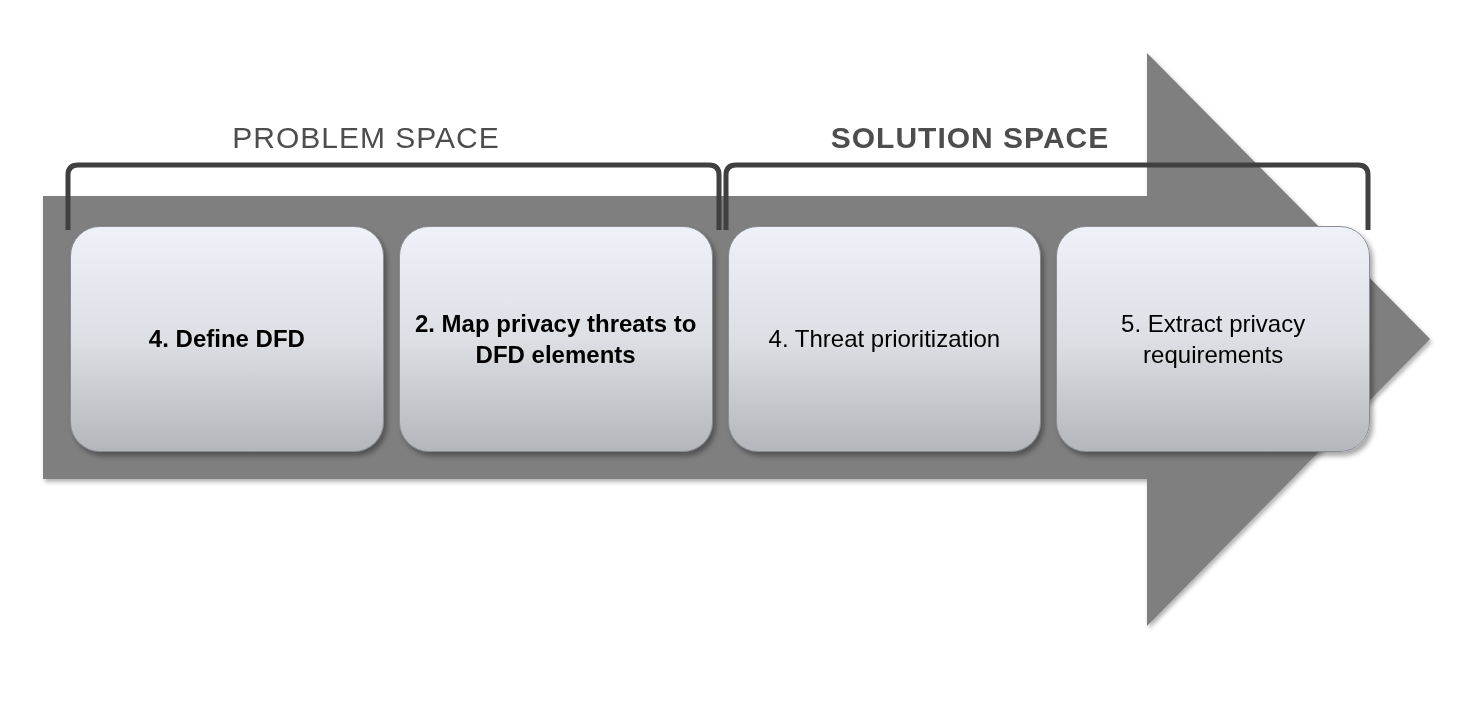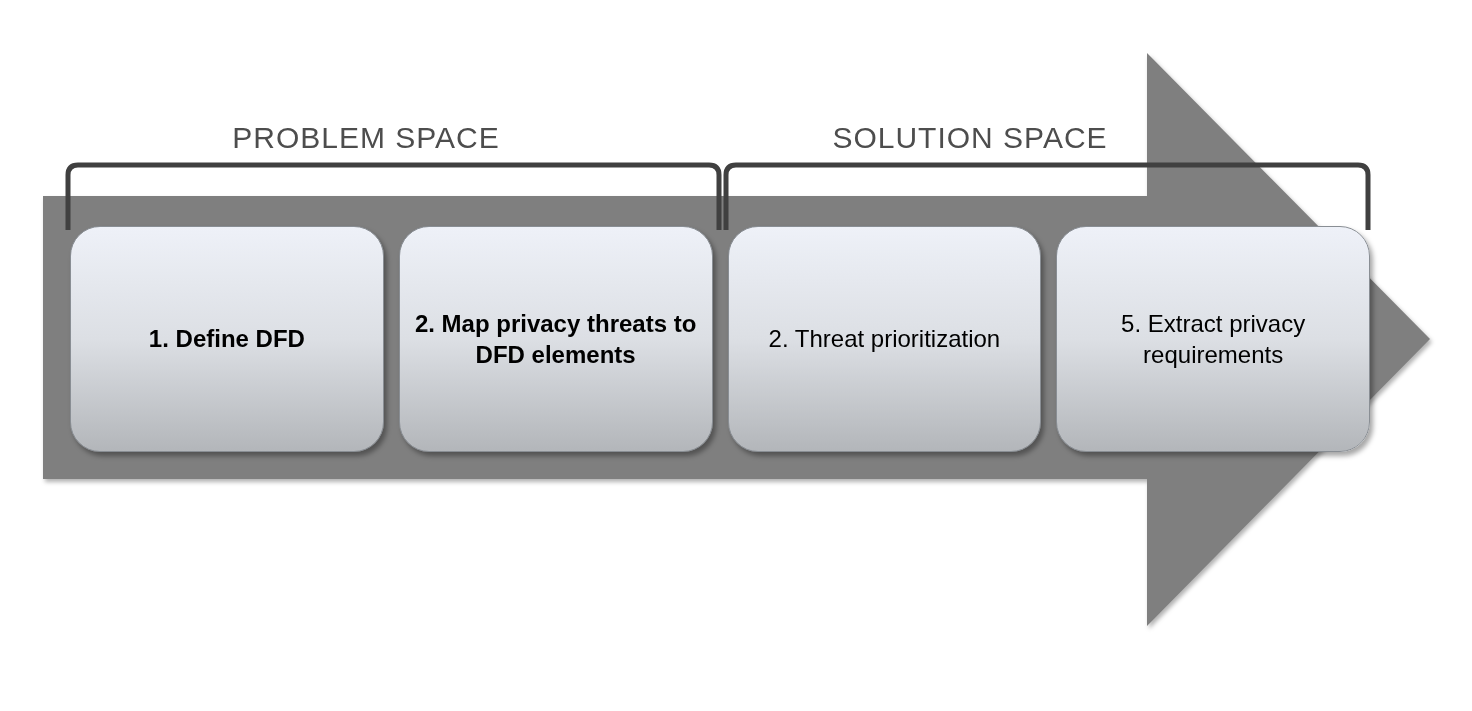--- a/index.html
+++ b/index.html
@@ -36,21 +36,21 @@
   .space-label {
     position: absolute;
     top: 112px;
     transform: translateX(-50%);
     font-size: 30px;
     letter-spacing: 1px;
     color: var(--label-text, #4d4d4d);
     white-space: nowrap;
   }
   .space-label.problem { left: 366px; }
-  .space-label.solution { left: 970px; }
+  .space-label.solution { left: 970px; font-weight: bold; }
   .steps-row {
     position: absolute;
     left: 70px;
     top: 217px;
     width: 1300px;
     height: 226px;
     display: flex;
     gap: 15px;
   }
   .step-box {
@@ -87,26 +87,26 @@
 
     <path class="bracket" d="M 726 221 L 726 166 Q 726 156 736 156 L 1358 156 Q 1368 156 1368 166 L 1368 221"></path>
   </svg>
 
   <div class="space-label problem">PROBLEM SPACE</div>
 
   <div class="space-label solution">SOLUTION SPACE</div>
 
   <div class="steps-row" id="steps-row">
       <div class="step-box bold">
-        <span>1. Define DFD</span>
+        <span>4. Define DFD</span>
       </div>
       <div class="step-box bold">
         <span>2. Map privacy threats to DFD elements</span>
       </div>
       <div class="step-box">
-        <span>2. Threat prioritization</span>
+        <span>4. Threat prioritization</span>
       </div>
       <div class="step-box">
         <span>5. Extract privacy requirements</span>
       </div>
     </div>
 
 </div>
 
 </body></html>

